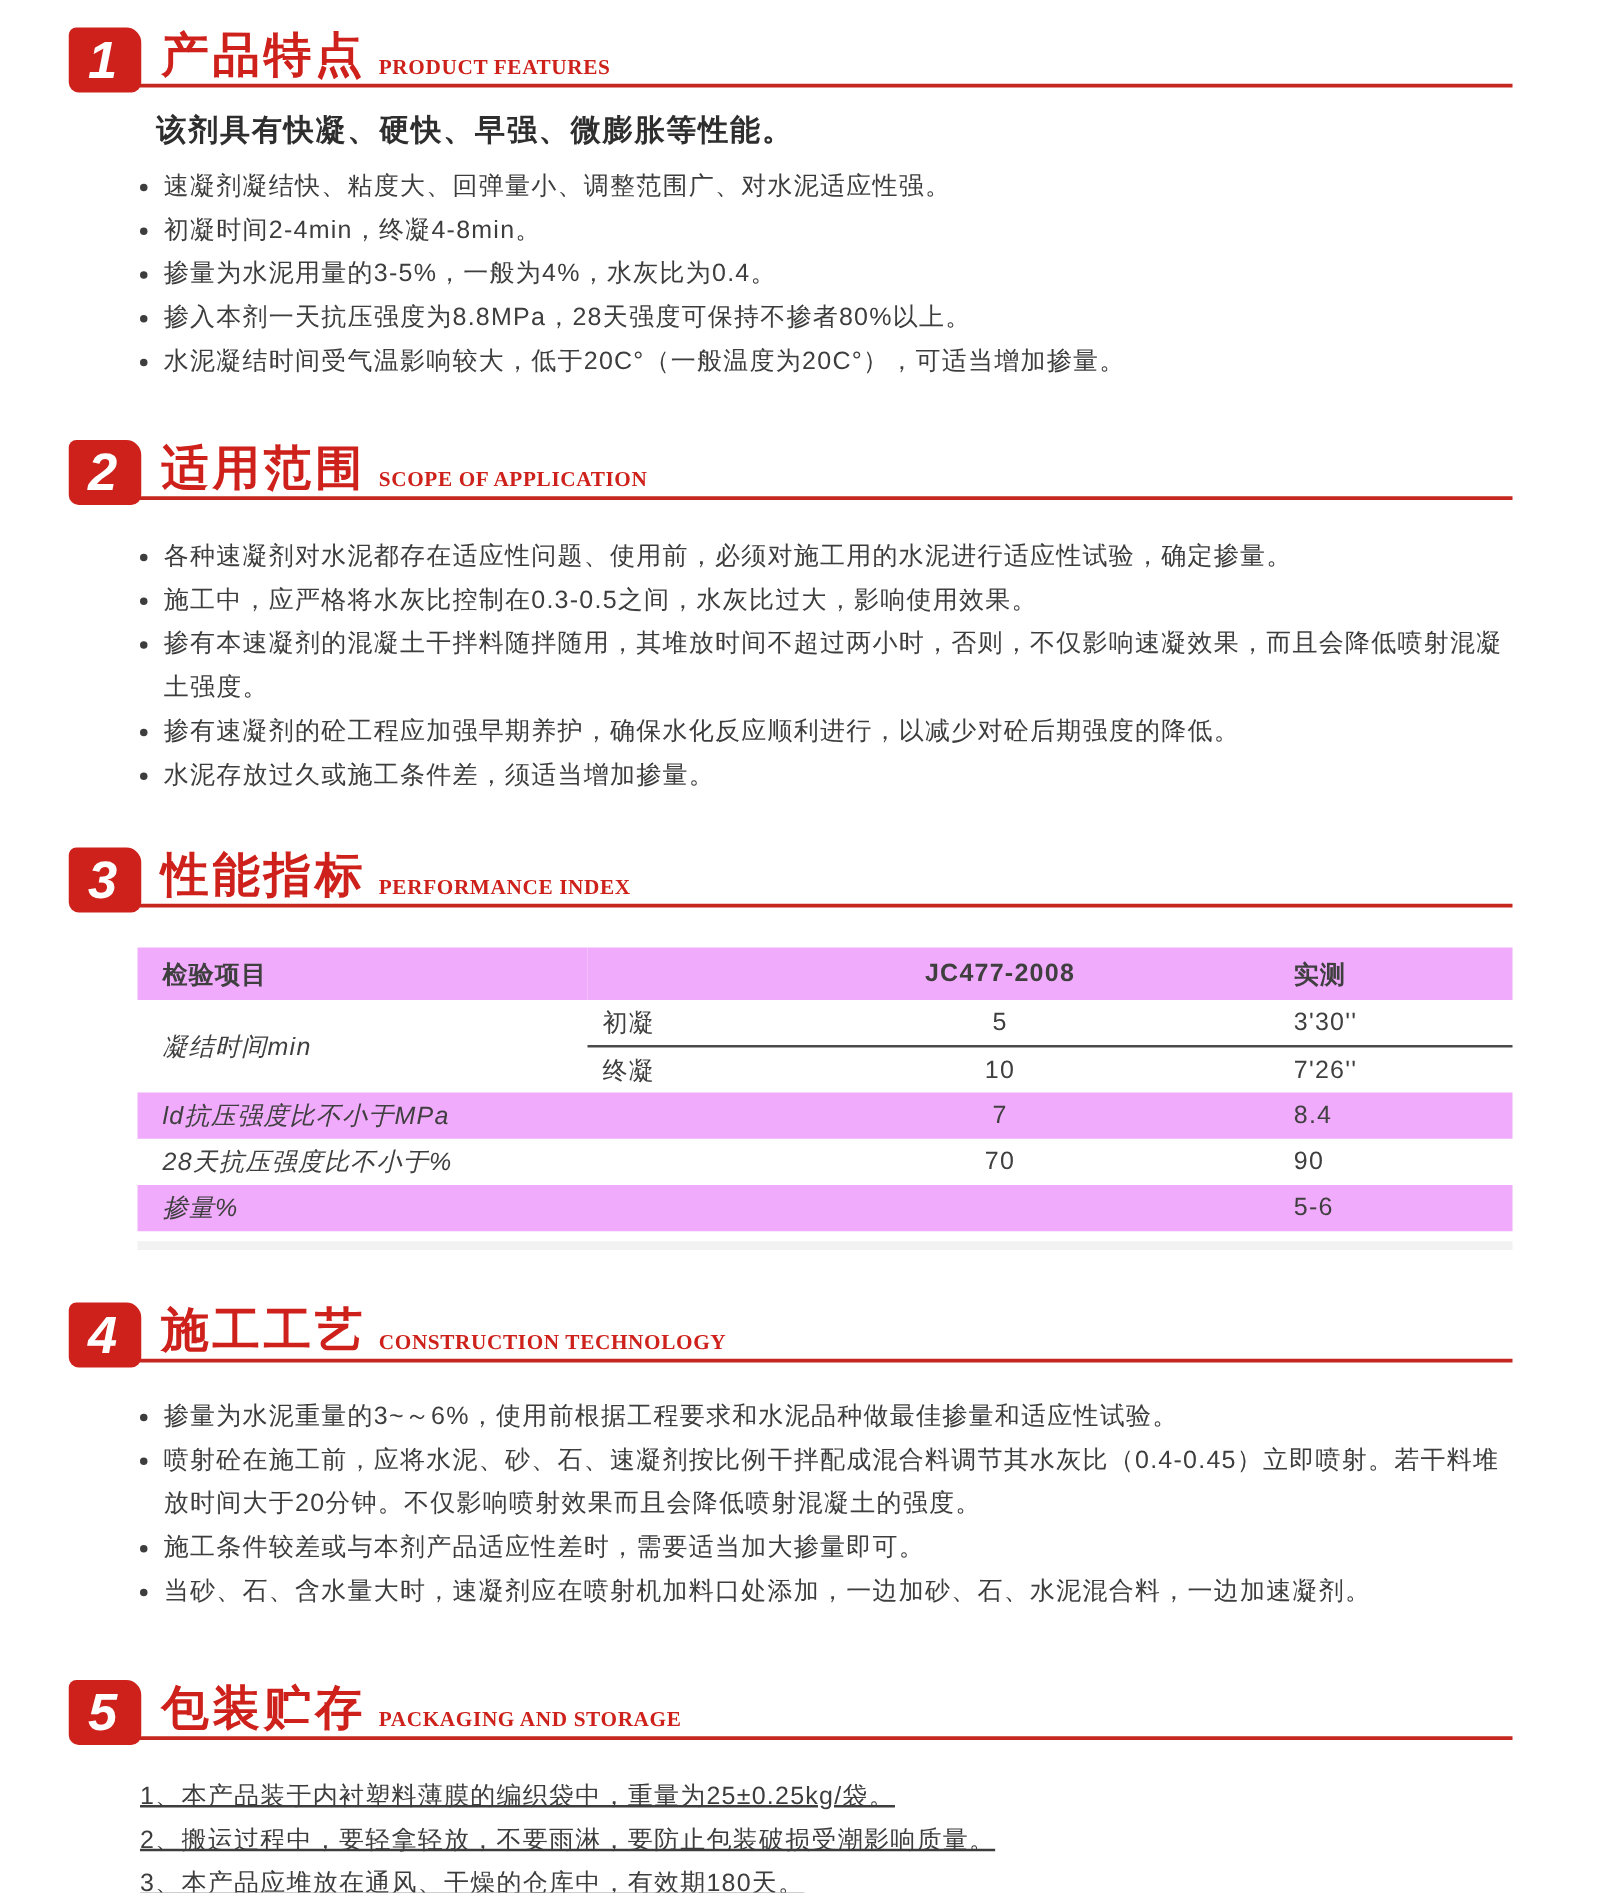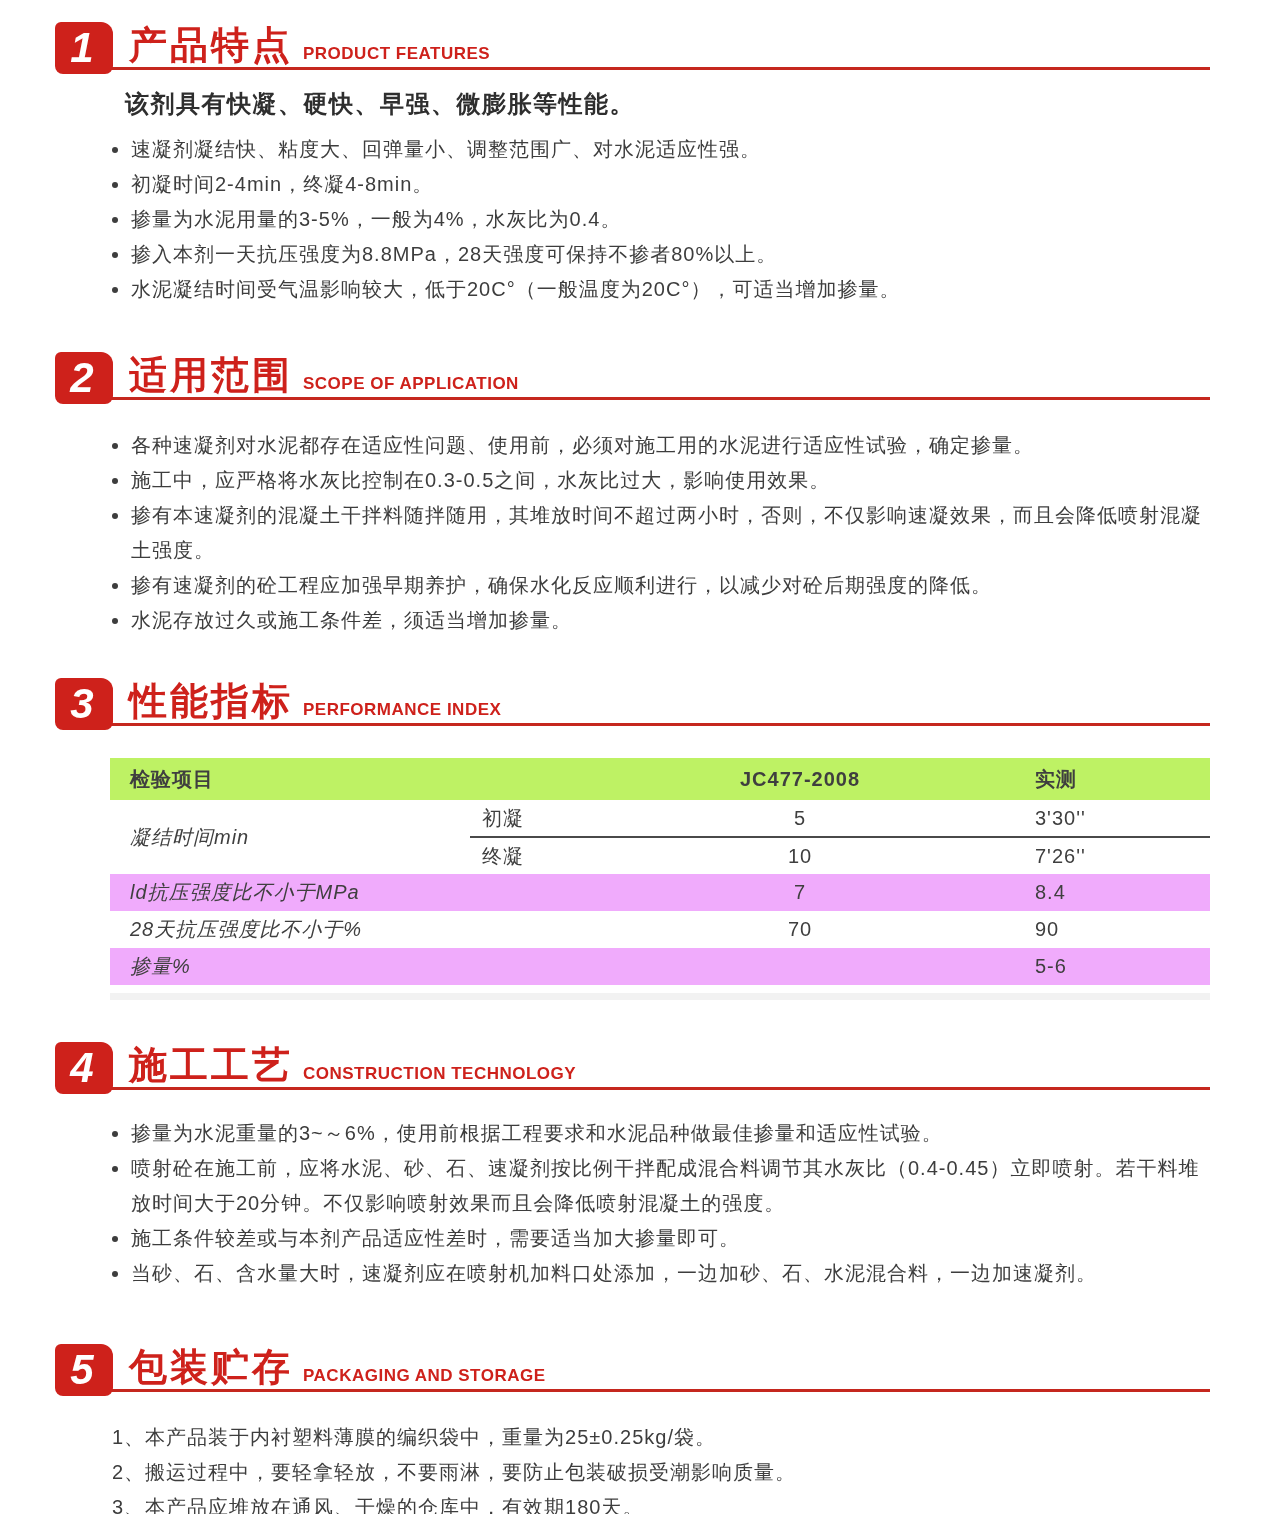--- a/index.html
+++ b/index.html
@@ -40,20 +40,21 @@
     letter-spacing:3px; line-height:1;
     padding-bottom:10px;
     white-space:nowrap;
   }
   .title-en {
     margin-left:10px;
     font-size:17px; font-weight:bold; color:#ce211b;
     letter-spacing:0.5px;
     padding-bottom:10px;
     white-space:nowrap;
+    font-family:Liberation Serif, serif;
   }
 
   
   .intro {
     margin:14px 70px 0 125px;
     font-size:24px; font-weight:bold; color:#2e2e2e;
     letter-spacing:1.5px;
   }
   .bullets { list-style:none; margin:12px 70px 0 112px; }
   .bullets li {
@@ -64,20 +65,21 @@
   .dot {
     flex:0 0 auto;
     width:6px; height:6px; border-radius:50%;
     background:#3d3d3d;
     margin:15px 13px 0 0;
   }
   .numbered-list { list-style:none; margin:24px 70px 0 112px; }
   .numbered-list li {
     font-size:20px; line-height:35px; color:#3d3d3d;
     letter-spacing:1px;
+    text-decoration:underline;
   }
 
   
   .sec-1 .sec-header { margin-top:22px; }
   .sec-2 .sec-header { margin-top:45px; }
   .sec-3 .sec-header { margin-top:40px; }
   .sec-4 .sec-header { margin-top:42px; }
   .sec-5 .sec-header { margin-top:53px; }
 
   
@@ -85,21 +87,21 @@
     width:1100px; margin:28px 0 0 110px;
     border-collapse:collapse; table-layout:fixed;
     font-size:20px; color:#3f3f3f; letter-spacing:1px;
   }
   .perf-table col.c1 { width:360px; }
   .perf-table col.c2 { width:130px; }
   .perf-table col.c3 { width:400px; }
   .perf-table col.c4 { width:210px; }
   .perf-table th, .perf-table td { font-weight:normal; vertical-align:middle; }
   .perf-table thead th {
-    background:#bef264; font-weight:bold; height:42px;
+    background:#f0abfc; font-weight:bold; height:42px;
     text-align:left; padding-left:20px;
   }
   .perf-table thead th.center { text-align:center; padding-left:0; }
   .perf-table thead th.meas { padding-left:35px; }
   .perf-table tbody td { height:37px; }
   .perf-table td.item { text-align:left; padding-left:20px;font-style:italic; }
   .perf-table td.sub  { text-align:left; padding-left:12px; }
   .perf-table td.std  { text-align:center; }
   .perf-table td.meas { text-align:left; padding-left:35px; }
   .perf-table tr.gray td { background:#f0abfc;margin-left:34px; }

